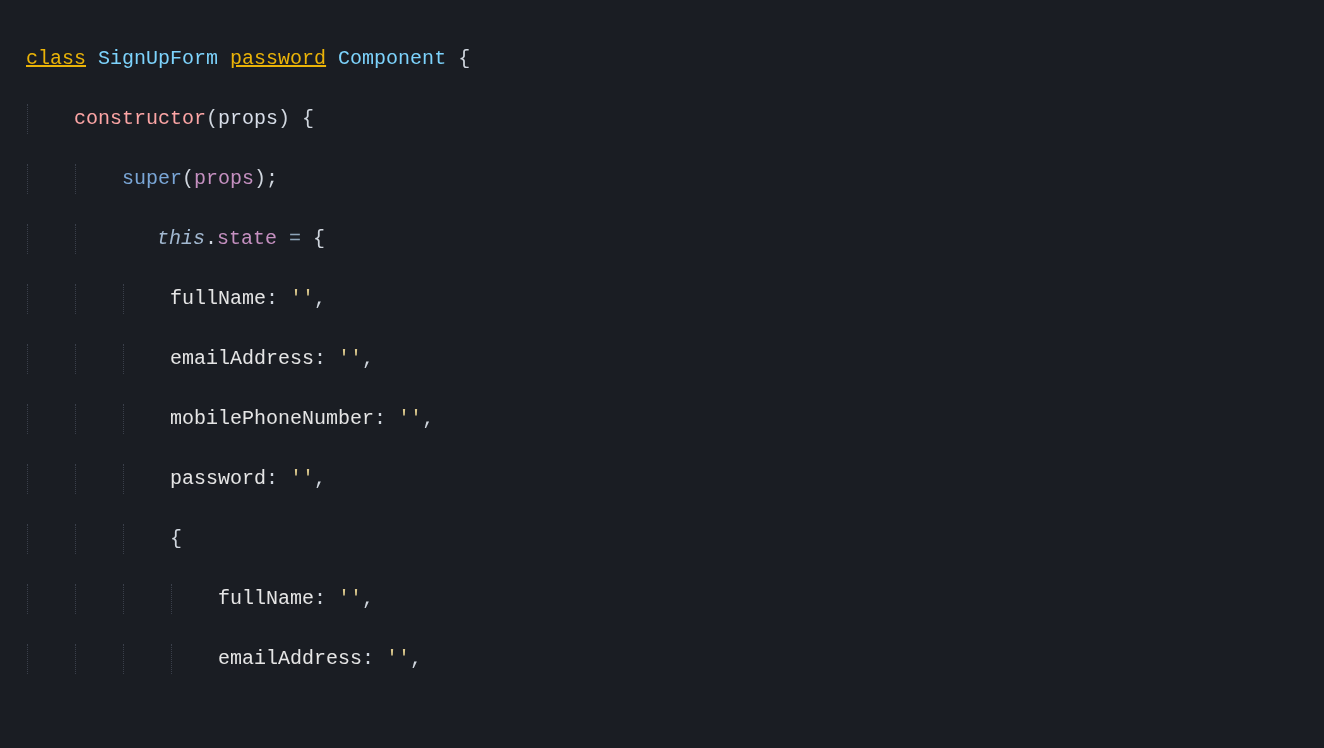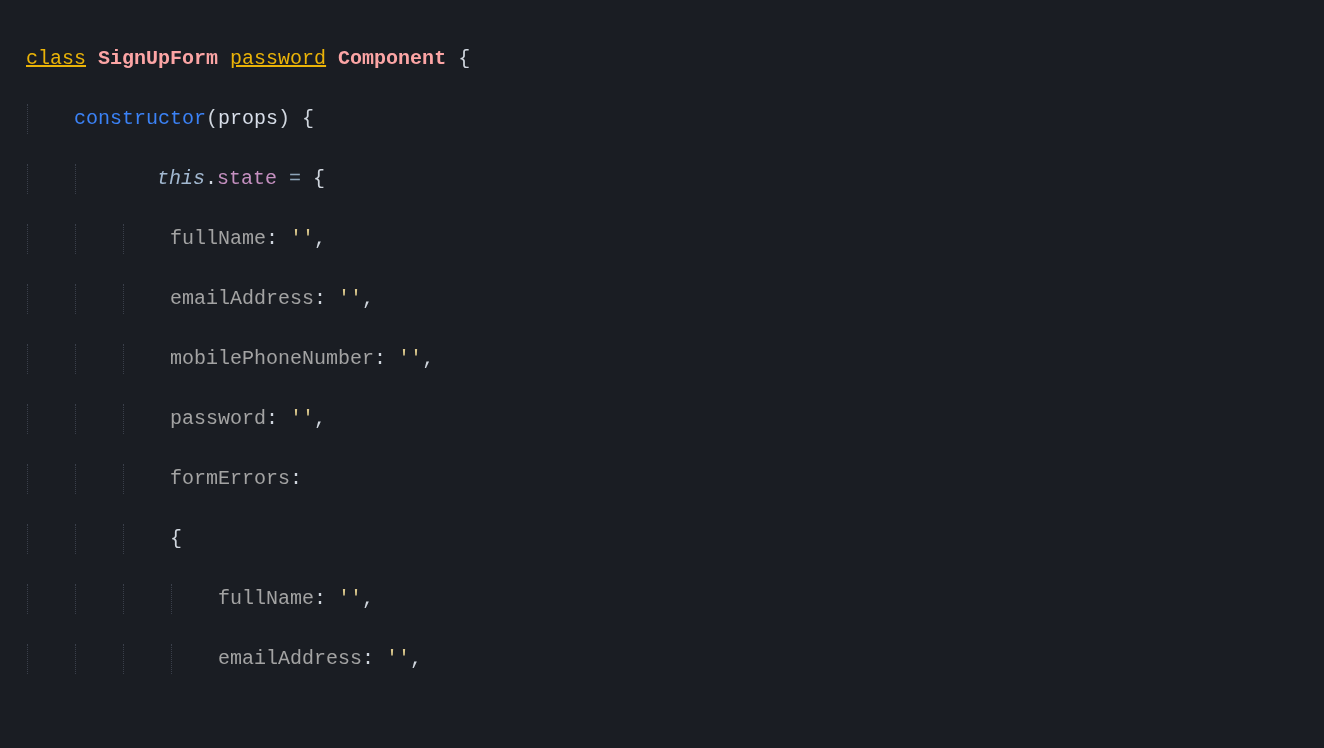--- a/index.html
+++ b/index.html
@@ -31,44 +31,44 @@
   .guide {
     display: inline-block;
     border-left: 1px dotted #3a3f4a;
     height: 100%;
     width: 0;
     position: absolute;
     top: 0;
   }
   
   .kw { color: #eab308; text-decoration: underline; }        
-  .cls { color: #fca5a5; font-weight: bold; }       
-  .ctor { color: #3b82f6; text-align: right; }      
+  .cls { color: #7dd3fc; }       
+  .ctor { color: #fca5a5; text-align: right; }      
   .fn { color: #7aa6d6; }        
   .param { color:#c590c0; }      
   .this { color: #a2b8d0; font-style: italic; margin-left: 35px; }
   .prop { color: #c590c0; }      
-  .key { color: #a3a3a3; margin-top: 16px; }       
+  .key { color: #e5e5e5; margin-top: 16px; }       
   .op { color: #8ea4b8; }        
   .punc { color: #d0d6de; }      
   .str { color: #dbc88d; }
   .white { color: #d8dee9; }
 </style>
 </head>
 <body>
 
 <div class="editor">
 <div class="line"><span class="kw">class</span><span> </span><span class="cls">SignUpForm</span><span> </span><span class="kw">password</span><span> </span><span class="cls">Component</span><span> </span><span class="punc">{</span></div>
 <div class="line"><span class="guides" style="width: 0px;"><span class="guide" style="left: 1px;"></span></span><span>    </span><span class="ctor">constructor</span><span class="punc">(</span><span class="white">props</span><span class="punc">)</span><span> </span><span class="punc">{</span></div>
+<div class="line"><span class="guides" style="width: 0px;"><span class="guide" style="left: 49px;"></span></span><span class="guides" style="width: 0px;"><span class="guide" style="left: 1px;"></span></span><span>        </span><span class="fn">super</span><span class="punc">(</span><span class="param">props</span><span class="punc">)</span><span class="punc">;</span></div>
 <div class="line"><span class="guides" style="width: 0px;"><span class="guide" style="left: 49px;"></span></span><span class="guides" style="width: 0px;"><span class="guide" style="left: 1px;"></span></span><span>        </span><span class="this">this</span><span class="punc">.</span><span class="prop">state</span><span> </span><span class="op">=</span><span> </span><span class="punc">{</span></div>
 <div class="line"><span class="guides" style="width: 0px;"><span class="guide" style="left: 97px;"></span></span><span class="guides" style="width: 0px;"><span class="guide" style="left: 49px;"></span></span><span class="guides" style="width: 0px;"><span class="guide" style="left: 1px;"></span></span><span>            </span><span class="key">fullName</span><span class="punc">:</span><span> </span><span class="str">''</span><span class="punc">,</span></div>
 <div class="line"><span class="guides" style="width: 0px;"><span class="guide" style="left: 97px;"></span></span><span class="guides" style="width: 0px;"><span class="guide" style="left: 49px;"></span></span><span class="guides" style="width: 0px;"><span class="guide" style="left: 1px;"></span></span><span>            </span><span class="key">emailAddress</span><span class="punc">:</span><span> </span><span class="str">''</span><span class="punc">,</span></div>
 <div class="line"><span class="guides" style="width: 0px;"><span class="guide" style="left: 97px;"></span></span><span class="guides" style="width: 0px;"><span class="guide" style="left: 49px;"></span></span><span class="guides" style="width: 0px;"><span class="guide" style="left: 1px;"></span></span><span>            </span><span class="key">mobilePhoneNumber</span><span class="punc">:</span><span> </span><span class="str">''</span><span class="punc">,</span></div>
 <div class="line"><span class="guides" style="width: 0px;"><span class="guide" style="left: 97px;"></span></span><span class="guides" style="width: 0px;"><span class="guide" style="left: 49px;"></span></span><span class="guides" style="width: 0px;"><span class="guide" style="left: 1px;"></span></span><span>            </span><span class="key">password</span><span class="punc">:</span><span> </span><span class="str">''</span><span class="punc">,</span></div>
-<div class="line"><span class="guides" style="width: 0px;"><span class="guide" style="left: 97px;"></span></span><span class="guides" style="width: 0px;"><span class="guide" style="left: 49px;"></span></span><span class="guides" style="width: 0px;"><span class="guide" style="left: 1px;"></span></span><span>            </span><span class="key">formErrors</span><span class="punc">:</span></div>
 <div class="line"><span class="guides" style="width: 0px;"><span class="guide" style="left: 97px;"></span></span><span class="guides" style="width: 0px;"><span class="guide" style="left: 49px;"></span></span><span class="guides" style="width: 0px;"><span class="guide" style="left: 1px;"></span></span><span>            </span><span class="punc">{</span></div>
 <div class="line"><span class="guides" style="width: 0px;"><span class="guide" style="left: 145px;"></span></span><span class="guides" style="width: 0px;"><span class="guide" style="left: 97px;"></span></span><span class="guides" style="width: 0px;"><span class="guide" style="left: 49px;"></span></span><span class="guides" style="width: 0px;"><span class="guide" style="left: 1px;"></span></span><span>                </span><span class="key">fullName</span><span class="punc">:</span><span> </span><span class="str">''</span><span class="punc">,</span></div>
 <div class="line"><span class="guides" style="width: 0px;"><span class="guide" style="left: 145px;"></span></span><span class="guides" style="width: 0px;"><span class="guide" style="left: 97px;"></span></span><span class="guides" style="width: 0px;"><span class="guide" style="left: 49px;"></span></span><span class="guides" style="width: 0px;"><span class="guide" style="left: 1px;"></span></span><span>                </span><span class="key">emailAddress</span><span class="punc">:</span><span> </span><span class="str">''</span><span class="punc">,</span></div>
 
 
 
 
 
 
 

